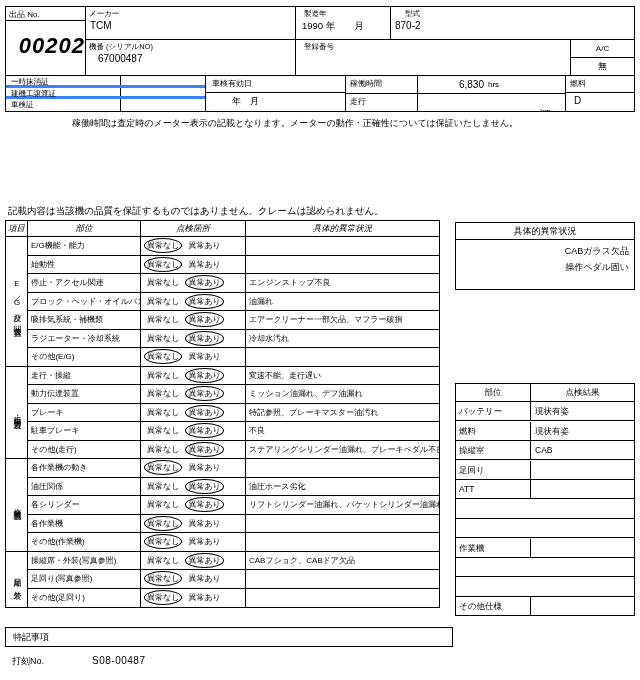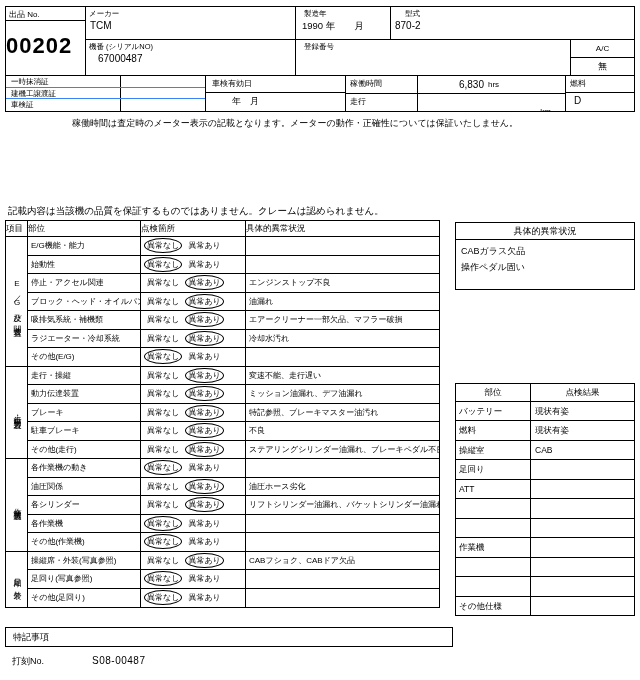--- a/index.html
+++ b/index.html
@@ -12,37 +12,37 @@
   
   .hdr { position:absolute; left:5px; top:6px; width:630px; height:106px; border:1px solid #000;padding-left:23px; }
   .hcell { position:absolute; overflow:hidden; white-space:nowrap; }
   .br { border-right:1px solid #000; }
   .bb { border-bottom:1px solid #000; }
   .lab { font-size:7.5px; padding:2px 0 0 3px; }
   .val { font-size:10px; padding:1px 0 0 4px; }
 
   .h-exh   { left:0; top:0; width:80px; height:69px; }
   .h-exh-label { height:14px; border-bottom:1px solid #000; font-size:8px; padding:2px 0 0 3px; }
-  .h-exh-num { height:53px; line-height:50px; text-align:left; font-size:22px; font-weight:bold; letter-spacing:1px; }
+  .h-exh-num { height:53px; line-height:50px; text-align:right; font-size:22px; font-weight:bold; letter-spacing:1px;font-style:italic; }
   .h-maker { left:80px;  top:0; width:210px; height:33px; }
   .h-year  { left:290px; top:0; width:95px;  height:33px; }
   .h-year .lab { padding-left:8px; }
   .h-year .val { font-size:9.5px; padding-left:6px; }
   .h-model { left:385px; top:0; width:243px; height:33px; border-right:none; }
   .h-model .lab { padding-left:14px; }
   .h-serial{ left:80px;  top:33px; width:210px; height:36px; }
   .h-serial .val { padding-left:12px; }
   .h-reg   { left:290px; top:33px; width:275px; height:36px; }
   .h-reg .lab { padding-left:8px; }
   .h-ac    { left:565px; top:33px; width:63px; height:36px; border-right:none; }
   .h-ac-l  { height:18px; border-bottom:1px solid #000; text-align:center; font-size:8px; line-height:17px; }
   .h-ac-v  { height:17px; text-align:center; font-size:9px; line-height:16px; }
 
   .h-docs  { left:0; top:69px; width:200px; height:35px; }
-  .doc-row { height:11.66px; display:flex; border-bottom:1px solid #3b82f6; }
+  .doc-row { height:11.66px; display:flex; border-bottom:3px solid #3b82f6; }
   .doc-row:last-child { border-bottom:none; }
   .doc-lab { width:115px; border-right:1px solid #000; font-size:7.5px; line-height:11px; padding-left:5px; }
   .doc-empty { flex:1; }
 
   .h-shaken{ left:200px; top:69px; width:140px; height:35px; }
   .h-shaken-l { height:17px; border-bottom:1px solid #000; font-size:8px; line-height:16px; padding-left:6px; }
   .h-shaken-v { height:17px; font-size:9px; line-height:16px; padding-left:26px; }
 
   .h-hours { left:340px; top:69px; width:220px; height:35px; }
   .h-hrow  { height:17.5px; display:flex; }
@@ -55,21 +55,21 @@
 
   .h-fuel  { left:560px; top:69px; width:68px; height:35px; border-right:none; }
   .h-fuel-l { height:17px; border-bottom:1px solid #000; font-size:8px; line-height:16px; padding-left:4px; }
   .h-fuel-v { height:17px; font-size:10px; line-height:16px; padding-left:8px; }
 
   .meter-note { position:absolute; left:72px; top:117px; font-size:9px; white-space:nowrap; }
   .disclaimer { position:absolute; left:8px; top:205px; font-size:9.5px; white-space:nowrap; }
 
   
   .itable { position:absolute; left:5px; top:220px; width:435px; height:388px; border:1px solid #000; }
-  .ihead { display:flex; height:16px; border-bottom:1px solid #000; font-size:8.5px; text-align:left; }
+  .ihead { display:flex; height:16px; border-bottom:1px solid #000; font-size:8.5px; text-align:center;font-style:italic; }
   .ihead > div { line-height:15px; overflow:hidden; white-space:nowrap; }
   .ih-item { width:22px; border-right:1px solid #000; }
   .ih-part { width:113px; border-right:1px solid #000; }
   .ih-check{ width:105px; border-right:1px solid #000; }
   .ih-detail{ flex:1; }
 
   #cat-col { position:absolute; left:0; top:16px; width:22px; height:370px; }
   .cat-cell { border-right:1px solid #000; border-bottom:1px solid #000; display:flex; align-items:center; justify-content:center; overflow:hidden; }
   .cat-cell:last-child { border-bottom:none; }
   .vtext { writing-mode:vertical-rl; text-orientation:upright; font-size:8px; letter-spacing:1px; line-height:1; }
@@ -79,30 +79,30 @@
   .irow:last-child { border-bottom:none; }
   .c-part { width:113px; border-right:1px solid #000; font-size:8px; line-height:17px; padding-left:3px; overflow:hidden; white-space:nowrap; }
   .c-check{ width:105px; border-right:1px solid #000; display:flex; align-items:center; padding-left:3px; overflow:hidden; white-space:nowrap; }
   .opt { font-size:8px; padding:1px 2px; margin-right:3px; border:1px solid transparent; }
   .opt.circled { border:1px solid #000; border-radius:50%; }
   .c-detail { flex:1; font-size:8px; line-height:17px; padding-left:3px; overflow:hidden; white-space:nowrap; }
 
   
   .abox { position:absolute; left:455px; top:222px; width:180px; height:68px; border:1px solid #000; }
   .abox-title { height:17px; border-bottom:1px solid #000; text-align:center; font-size:9px; line-height:16px; }
-  #abnormal-lines { padding:3px 5px; }
+  #abnormal-lines { padding:3px 5px;text-align:right; }
   .ab-line { font-size:9px; line-height:16px; white-space:nowrap; }
 
   
   .rtable { position:absolute; left:455px; top:383px; width:180px; height:233px; border:1px solid #000; }
   .rhead { display:flex; height:18px; border-bottom:1px solid #000; font-size:8.5px; text-align:center; }
   .rh-part { width:75px; border-right:1px solid #000; line-height:17px; }
   .rh-result { flex:1; line-height:17px; }
   #result-body { position:absolute; left:0; top:18px; right:0; bottom:0; display:flex; flex-direction:column; }
-  .rrow { flex:1; display:flex; border-bottom:1px solid #000; }
+  .rrow { flex:1; display:flex; border-bottom:1px solid #000;align-items:flex-end; }
   .rrow:last-child { border-bottom:none; }
   .r-part { width:75px; border-right:1px solid #000; font-size:8.5px; line-height:18px; padding-left:3px; overflow:hidden; white-space:nowrap; }
   .r-val { flex:1; font-size:8.5px; line-height:18px; padding-left:4px; overflow:hidden; white-space:nowrap; }
 
   
   .notes-box { position:absolute; left:5px; top:627px; width:448px; height:20px; border:1px solid #000; display:flex; align-items:center; overflow:hidden; white-space:nowrap; }
   .notes-label { font-size:9px; padding-left:7px; width:62px; }
   .notes-text { font-size:9px; }
   .stamp { position:absolute; left:12px; top:655px; display:flex; align-items:baseline; }
   .stamp-label { font-size:9px; }

